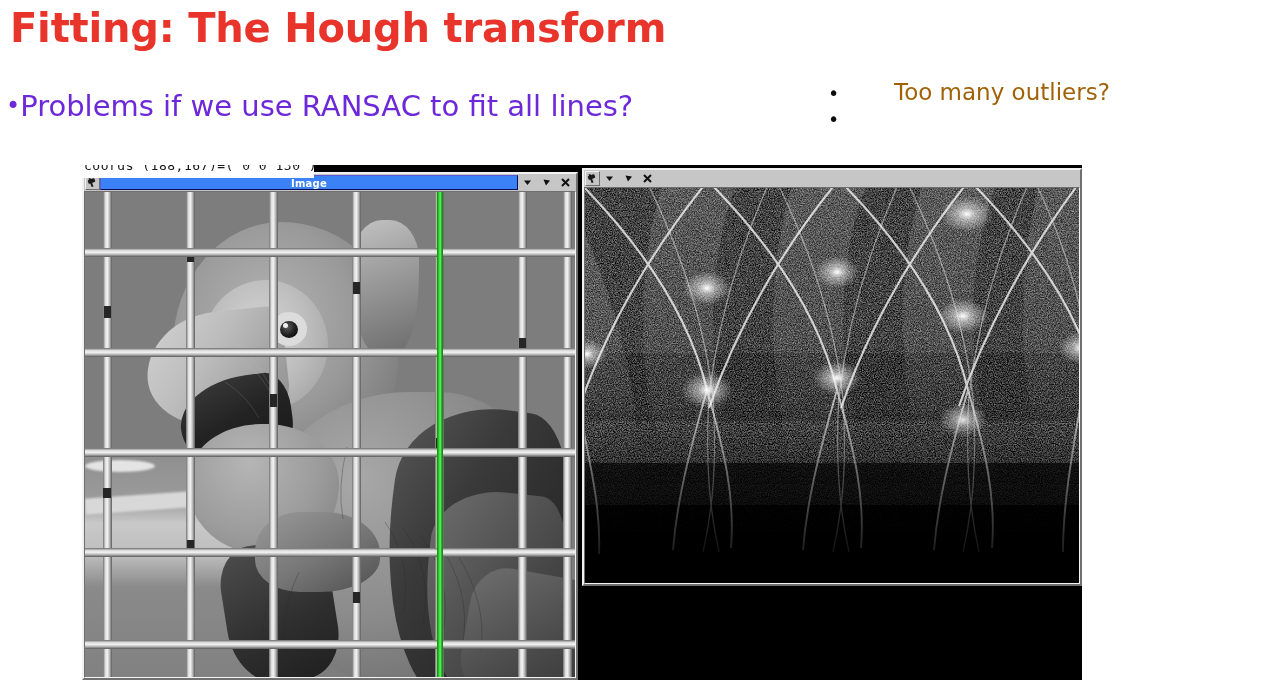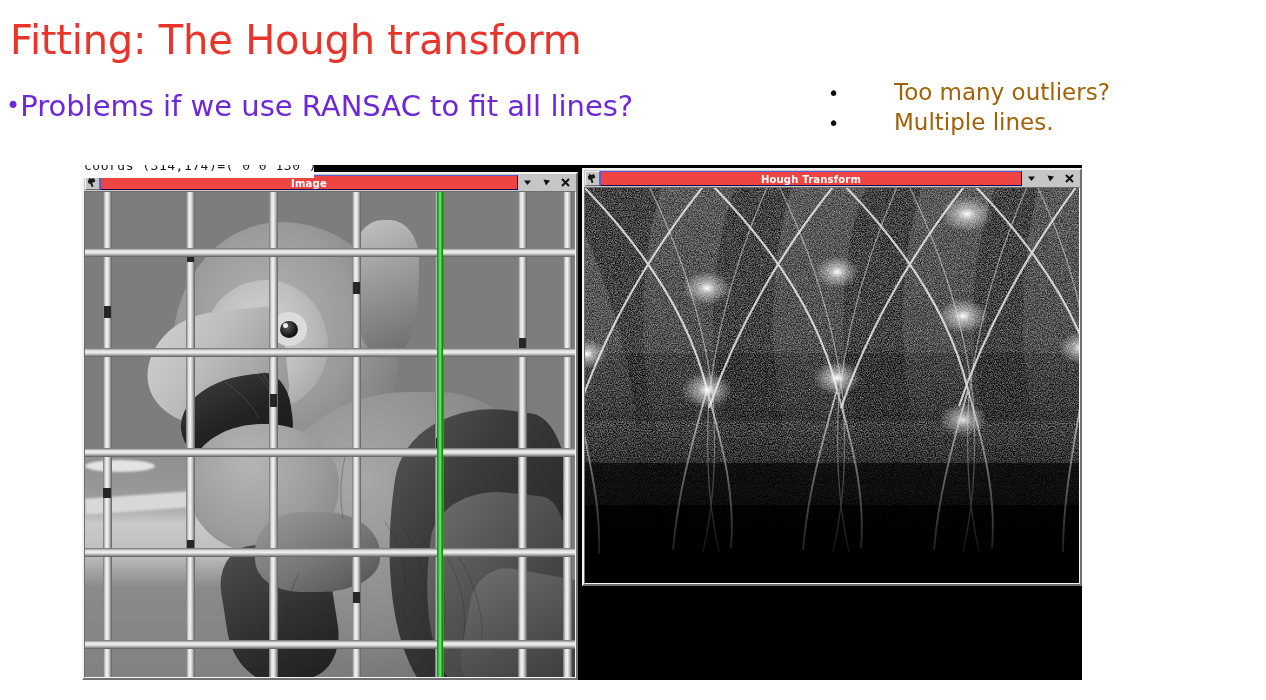--- a/index.html
+++ b/index.html
@@ -18,22 +18,21 @@
   
   #slide-title {
     position: absolute;
     left: 10px;
     top: 4px;
     font-size: 40px;
     line-height: 48px;
     letter-spacing: -0.2px;
     color: #e8342a;
     white-space: nowrap;
-    font-weight: 400;
-    margin-top: 12px;
+    font-weight: 700;
   }
   #bullet-left {
     position: absolute;
     left: 6px;
     top: 88px;
     font-size: 29px;
     line-height: 36px;
     color: #6d28d9;
     white-space: nowrap;
   }
@@ -142,21 +141,21 @@
     position: absolute;
     left: 2px; top: 3px;
     width: 7px; height: 4px;
     background: #1a1a1a;
     transform: rotate(-20deg);
     border-radius: 1px;
   }
   .tb-label {
     flex: 1 1 auto;
     height: 15px;
-    background: #ef4444;
+    background: #3b82f6;
     color: #ffffff;
     font-size: 10px;
     font-weight: bold;
     line-height: 15px;
     text-align: center;
     overflow: hidden;
     border-top: 1px solid #5a5ad6;
     border-left: 1px solid #5a5ad6;
     border-right: 1px solid #0a0a55;
     border-bottom: 1px solid #0a0a55;
@@ -330,28 +329,27 @@
   <span class="dot">•</span><span>Problems if we use RANSAC to fit all lines?</span>
 </div>
 
 <div id="right-bullets">
   <div class="rb-row">
     <span class="rb-dot">•</span>
     <span class="rb-text">Too many outliers?</span>
   </div>
   <div class="rb-row">
     <span class="rb-dot">•</span>
-    <span class="rb-text">Multiple lines.</span>
   </div>
 </div>
 
 <div id="screenshot">
 
   <div id="clipped-status">
-    <span class="txt">coords (314,174)=( 0 0 130 )</span>
+    <span class="txt">coords (188,167)=( 0 0 130 )</span>
   </div>
 
   <div class="win" id="img-window">
     <div class="titlebar">
       <div class="tb-pin"></div>
       <div class="tb-label">Image</div>
       <div class="tb-btns">
         <div class="tb-btn">
           <svg width="9" height="9" viewBox="0 0 9 9">
               <polygon points="1,2.5 8,2.5 4.5,7" fill="#111"></polygon>
@@ -441,21 +439,20 @@
         <div class="bar-h" style="top:448px"></div>
       </div>
 
       <div id="green-line"></div>
     </div>
   </div>
 
   <div class="win" id="hough-window">
     <div class="titlebar">
       <div class="tb-pin"></div>
-      <div class="tb-label">Hough Transform</div>
       <div class="tb-btns">
         <div class="tb-btn">
           <svg width="9" height="9" viewBox="0 0 9 9">
               <polygon points="1,2.5 8,2.5 4.5,7" fill="#111"></polygon>
             </svg>
         </div>
         <div class="tb-btn">
           <svg width="9" height="9" viewBox="0 0 9 9">
               <polygon points="1.5,1.5 8,2.5 4,7.5" fill="#111"></polygon>
             </svg>

